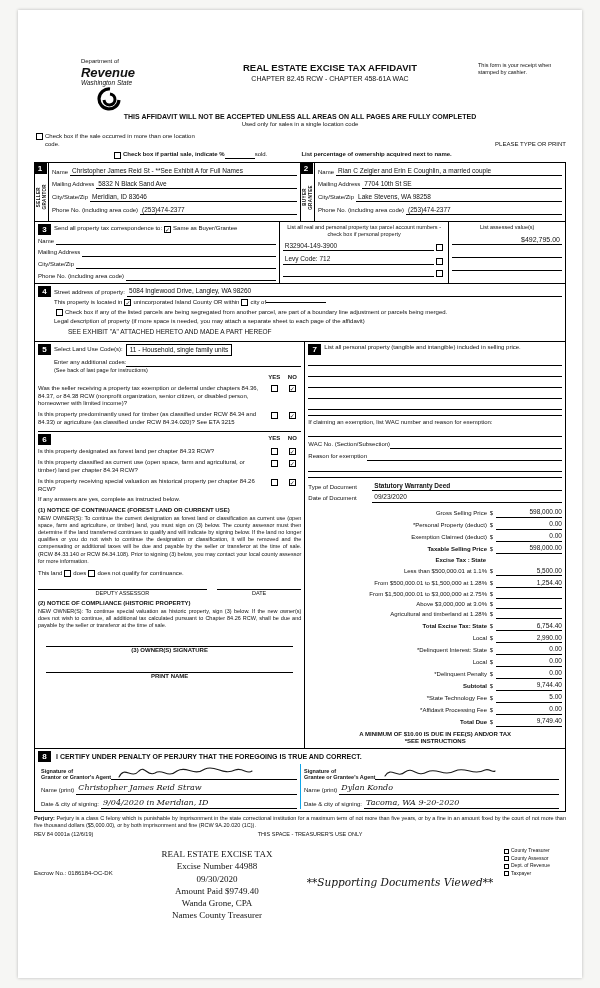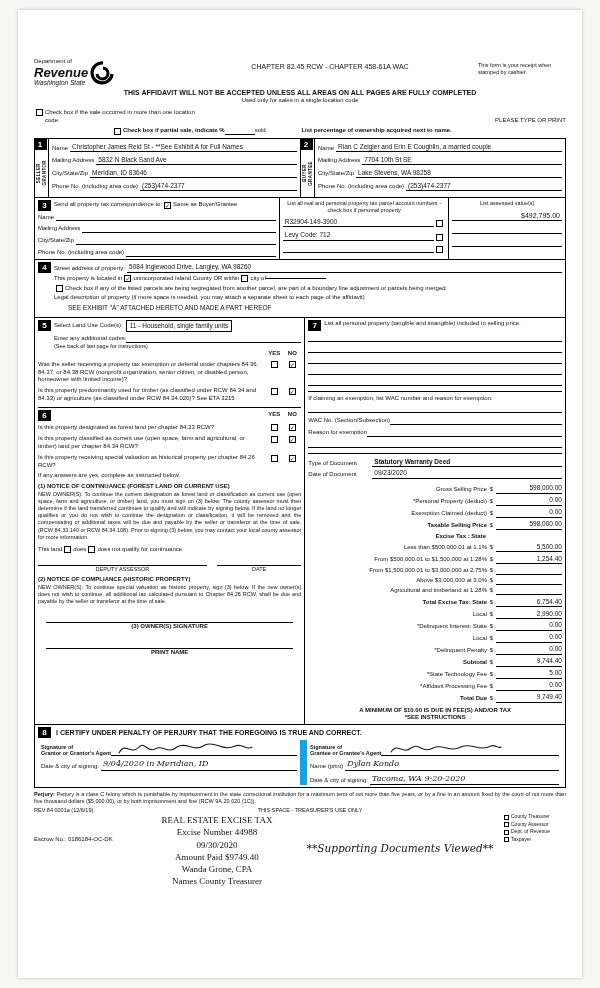--- a/index.html
+++ b/index.html
@@ -14,21 +14,21 @@
 .row{display:flex;align-items:flex-end;}
 .rowt{display:flex;align-items:flex-start;}
 .rowc{display:flex;align-items:center;}
 .flex{flex:1;}
 .ul{border-bottom:1px solid #000;}
 .cb{display:inline-block;width:7px;height:7px;border:1px solid #000;font-size:6px;line-height:6px;text-align:center;vertical-align:middle;flex:none;margin:0 2px;background:#fff;}
 .secno{display:inline-block;min-width:13px;height:11px;background:#000;color:#fff;font-size:8px;font-weight:bold;text-align:center;line-height:11px;flex:none;margin-right:3px;}
 .hand{font-family:"DejaVu Serif",serif;font-style:italic;}
 
 .header{display:flex;align-items:flex-start;}
-.logo{display:flex;align-items:center;width:148px;}
+.logo{display:flex;align-items:center;width:148px;flex-direction:column;}
 .logo-dept{font-size:6px;}
 .logo-rev{font-size:13px;font-weight:bold;font-style:italic;line-height:1;}
 .logo-state{font-size:6.5px;font-style:italic;}
 .logo svg{margin-left:2px;}
 .title-block{flex:1;text-align:center;padding-top:4px;}
 .title{font-size:9.5px;font-weight:bold;}
 .subtitle{font-size:7px;}
 .receipt{width:88px;font-size:5.5px;padding-top:4px;}
 .warning{font-size:7px;font-weight:bold;text-align:center;margin-top:1px;}
 .single-loc{font-size:6px;text-align:center;margin-bottom:4px;}
@@ -92,35 +92,35 @@
 .taxd{width:9px;text-align:center;font-size:6px;flex:none;}
 .taxval{width:66px;border-bottom:1px solid #000;text-align:right;font-size:6.5px;flex:none;min-height:7px;}
 .taxhead{text-align:right;font-size:6px;font-weight:bold;margin:3px 76px 0 0;}
 .minnote{font-size:6px;font-weight:bold;text-align:center;margin-top:4px;}
 
 .sec8{border:1px solid #000;border-top:none;padding:2px 3px;}
 .certrow{display:flex;align-items:center;}
 .certtxt{font-size:7px;font-weight:bold;margin-left:2px;}
 .sigcols{display:flex;margin-top:2px;}
 .sigcol{width:50%;padding:0 3px;}
-.sigcol.second{border-left:7px solid #0ea5e9;}
+.sigcol.second{border-left:1px solid #0ea5e9;}
 .siglab span{display:block;font-size:5.5px;font-weight:bold;line-height:1.15;}
 .sigline{display:flex;align-items:flex-end;}
 .sigarea{flex:1;border-bottom:1px solid #000;position:relative;height:16px;}
 .sigsvg{position:absolute;left:4px;bottom:-2px;}
 .hline{display:flex;align-items:flex-end;margin-top:3px;}
 .hl{font-size:6px;flex:none;padding-right:2px;}
 .hv{flex:1;border-bottom:1px solid #000;font-size:8px;padding-left:2px;white-space:nowrap;overflow:hidden;}
 
 .perjury{font-size:5.5px;margin-top:3px;text-align:justify;}
 .footrow{display:flex;margin-top:2px;align-items:center;}
 .rev{font-size:5.5px;width:110px;}
 .tspace{flex:1;text-align:center;font-size:5.5px;}
 .wpad{width:90px;}
-.bottom{display:flex;align-items:flex-start;}
+.bottom{display:flex;margin-top:10px;align-items:flex-start;}
 .escrow{width:104px;font-size:6px;margin-top:22px;}
 .stamp{width:158px;text-align:center;font-family:"Liberation Serif",serif;font-size:9px;line-height:1.35;}
 .supdocs{flex:1;text-align:center;font-size:10.5px;margin-top:28px;}
 .distbox{width:62px;font-size:5px;line-height:1.1;}
 .distitem{display:flex;align-items:center;margin-bottom:2px;}
 .distitem .cb{width:5px;height:5px;margin:0 2px 0 0;}
 </style>
 </head>
 <body>
 
@@ -133,20 +133,21 @@
         <div class="logo-dept">Department of</div>
         <div class="logo-rev">Revenue</div>
         <div class="logo-state">Washington State</div>
       </div>
       <svg width="24" height="24" viewBox="0 0 24 24">
         <path d="M13 2 A10 10 0 1 0 22 13" fill="none" stroke="#000" stroke-width="3.2"></path>
         <path d="M13 7 A5.5 5.5 0 1 1 7 13" fill="none" stroke="#000" stroke-width="3"></path>
       </svg>
     </div>
     <div class="title-block">
+      <div class="title">REAL ESTATE EXCISE TAX AFFIDAVIT</div>
       <div class="subtitle">CHAPTER 82.45 RCW - CHAPTER 458-61A WAC</div>
     </div>
     <div class="receipt">This form is your receipt when stamped by cashier.</div>
   </div>
   <div class="warning">THIS AFFIDAVIT WILL NOT BE ACCEPTED UNLESS ALL AREAS ON ALL PAGES ARE FULLY COMPLETED</div>
   <div class="single-loc">Used only for sales in a single location code</div>
 
   <div class="locrow">
     <span class="cb"></span>
     <span class="mlab">Check box if the sale occurred in more than one location code.</span>
@@ -517,20 +518,24 @@
             <span>Signature of</span>
             <span>Grantor or Grantor's Agent</span>
           </span>
           <span class="sigarea">
             <svg class="sigsvg" width="140" height="18" viewBox="0 0 140 18">
               <path d="M4 14 C10 2 16 17 24 8 C30 2 32 14 40 10 C48 5 52 16 62 8 C72 2 78 14 90 6 C100 1 108 13 120 7 C128 4 132 12 137 8" fill="none" stroke="#1a1a1a" stroke-width="1.1" stroke-linecap="round"></path>
             </svg>
           </span>
         </div>
         <div class="hline">
+          <span class="hl">Name (print)</span>
+          <span class="hv hand">Christopher James Reid Straw</span>
+        </div>
+        <div class="hline">
           <span class="hl">Date &amp; city of signing:</span>
           <span class="hv hand">9/04/2020 in Meridian, ID</span>
         </div>
       </div>
       <div class="sigcol second">
         <div class="sigline">
           <span class="siglab">
             <span>Signature of</span>
             <span>Grantee or Grantee's Agent</span>
           </span>

